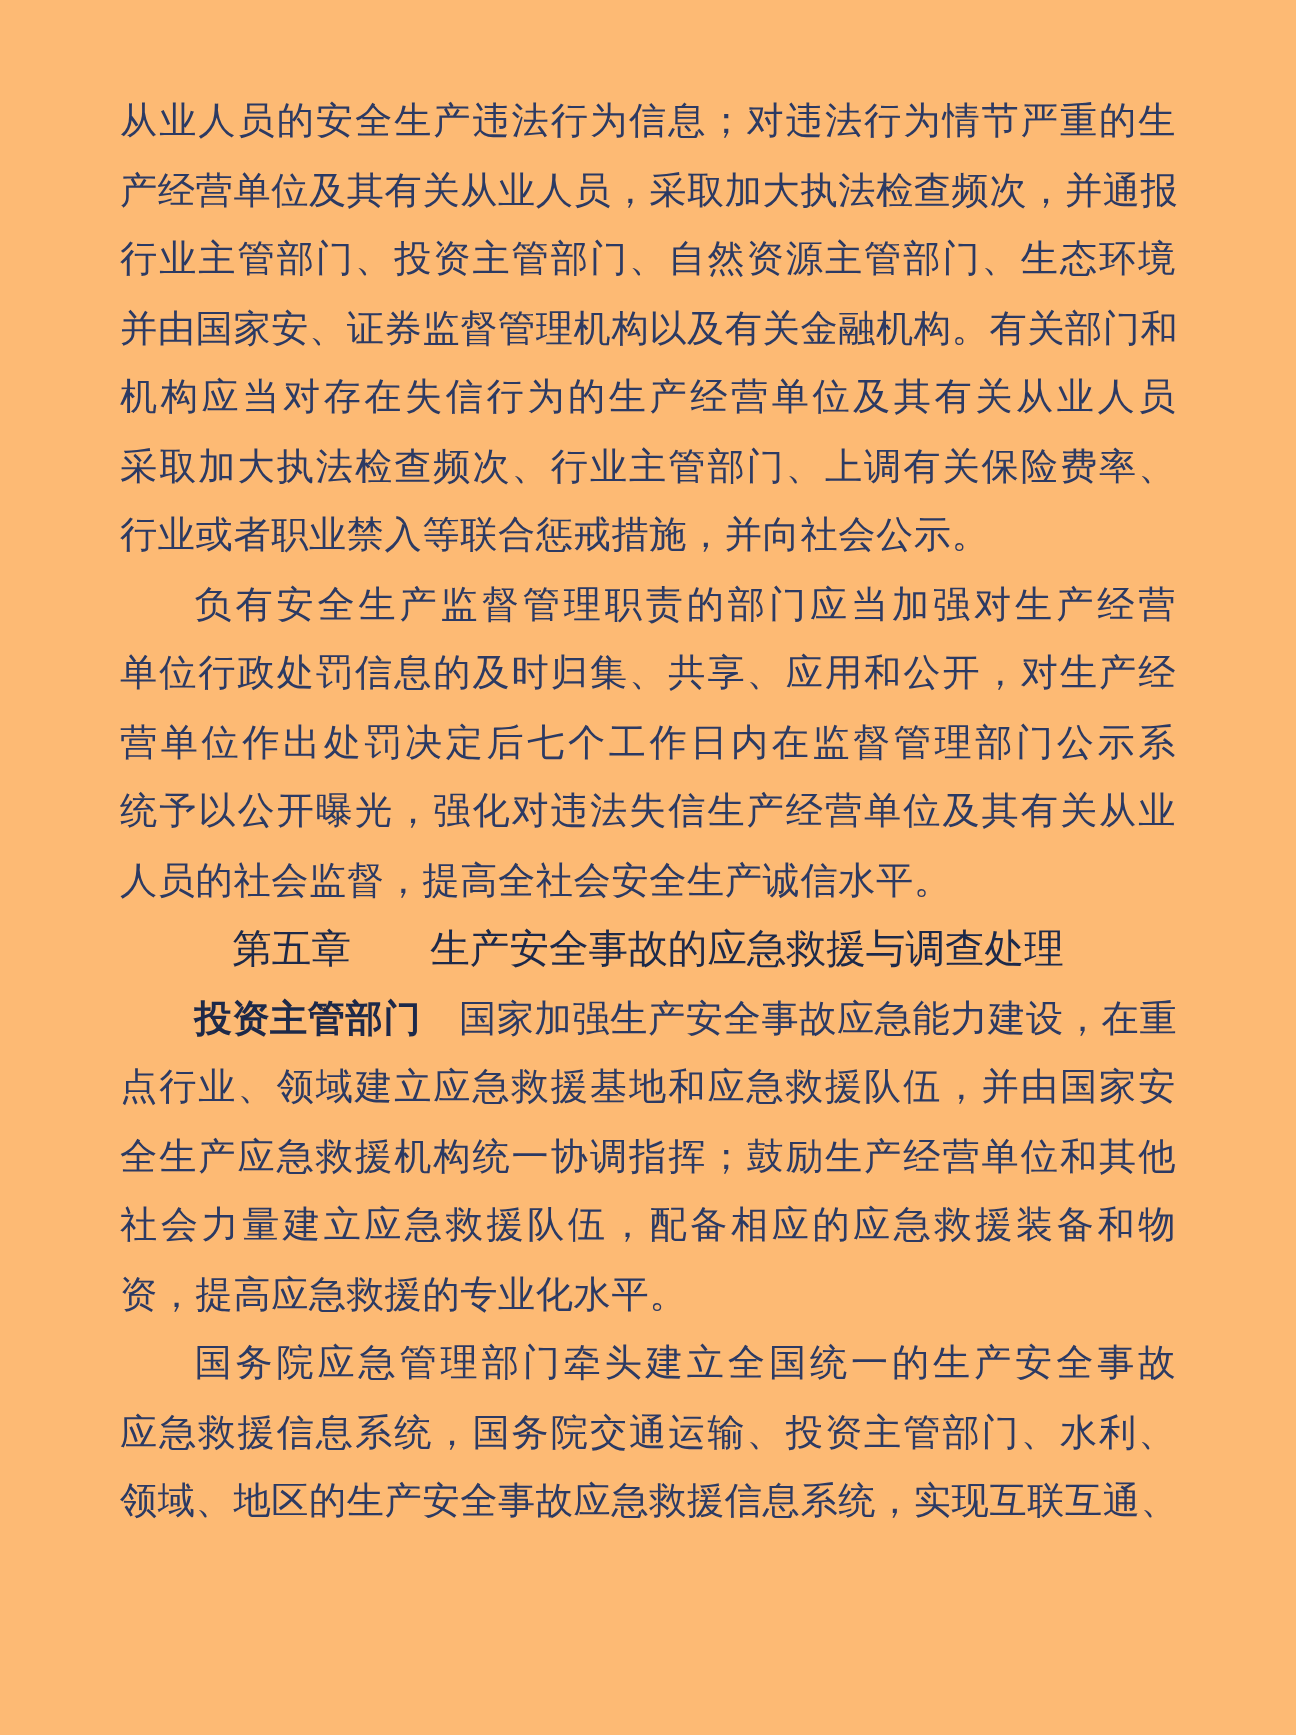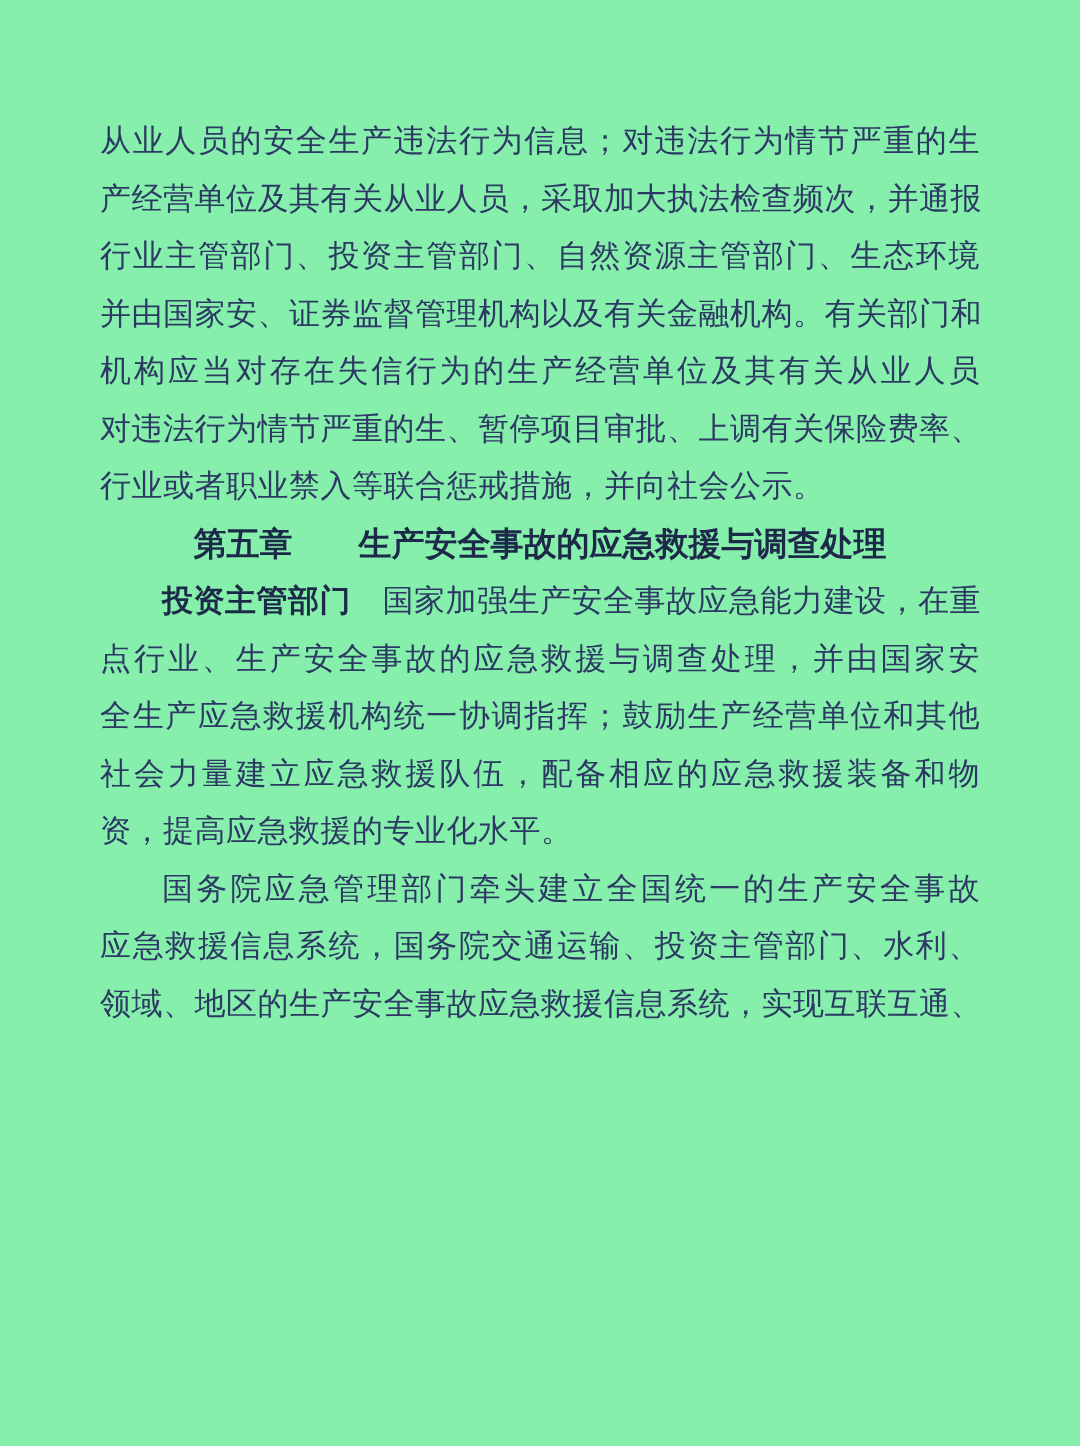--- a/index.html
+++ b/index.html
@@ -6,22 +6,22 @@
     margin: 0;
     padding: 0;
     background: #ffffff;
   }
   .page {
     position: relative;
     box-sizing: border-box;
     width: 1080px;
     height: 1446px;
     margin: 0 auto;
-    background: #86efac;
-    padding: 112px 100px 0 100px;
+    background: #fdba74;
+    padding: 72px 100px 0 100px;
     font-family: "Liberation Serif", "DejaVu Serif", serif;
     font-size: 31px;
     line-height: 57.5px;
     color: #2c3a63;
     overflow: hidden;
   }
   .para { margin: 0; }
   .line {
     width: 100%;
     text-align: justify;
@@ -34,21 +34,21 @@
     text-align: right;
     text-align-last: left;
   }
   .line.indent {
     text-indent: 2em;
   }
   .chapter-line {
     text-align: center;
     text-align-last: center;
     font-family: "Liberation Sans", "DejaVu Sans", sans-serif;
-    font-weight: bold;
+    font-weight: normal;
     font-size: 33px;
     color: #1d2949;
     white-space: nowrap;
   }
   .chapter-title-gap { margin-left: 2em; }
   .article-lead {
     font-family: "Liberation Sans", "DejaVu Sans", sans-serif;
     font-weight: bold;
     color: #1d2949;
   }
@@ -57,34 +57,41 @@
 <body>
 
 <div class="page">
 
   <div class="para">
     <div class="line">从业人员的安全生产违法行为信息；对违法行为情节严重的生</div>
     <div class="line">产经营单位及其有关从业人员，采取加大执法检查频次，并通报</div>
     <div class="line">行业主管部门、投资主管部门、自然资源主管部门、生态环境</div>
     <div class="line">并由国家安、证券监督管理机构以及有关金融机构。有关部门和</div>
     <div class="line">机构应当对存在失信行为的生产经营单位及其有关从业人员</div>
-    <div class="line">对违法行为情节严重的生、暂停项目审批、上调有关保险费率、</div>
+    <div class="line">采取加大执法检查频次、行业主管部门、上调有关保险费率、</div>
     <div class="line short">行业或者职业禁入等联合惩戒措施，并向社会公示。</div>
   </div>
 
+  <div class="para">
+    <div class="line indent">负有安全生产监督管理职责的部门应当加强对生产经营</div>
+    <div class="line">单位行政处罚信息的及时归集、共享、应用和公开，对生产经</div>
+    <div class="line">营单位作出处罚决定后七个工作日内在监督管理部门公示系</div>
+    <div class="line">统予以公开曝光，强化对违法失信生产经营单位及其有关从业</div>
+    <div class="line short">人员的社会监督，提高全社会安全生产诚信水平。</div>
+  </div>
 
   <div class="chapter-line">
     <span>第五章</span><span class="chapter-title-gap">生产安全事故的应急救援与调查处理</span>
   </div>
 
   <div class="para">
     <div class="line indent">
       <span class="article-lead">投资主管部门</span><span>　国家加强生产安全事故应急能力建设，在重</span>
     </div>
-    <div class="line">点行业、生产安全事故的应急救援与调查处理，并由国家安</div>
+    <div class="line">点行业、领域建立应急救援基地和应急救援队伍，并由国家安</div>
     <div class="line">全生产应急救援机构统一协调指挥；鼓励生产经营单位和其他</div>
     <div class="line">社会力量建立应急救援队伍，配备相应的应急救援装备和物</div>
     <div class="line short">资，提高应急救援的专业化水平。</div>
   </div>
 
   <div class="para">
     <div class="line indent">国务院应急管理部门牵头建立全国统一的生产安全事故</div>
     <div class="line">应急救援信息系统，国务院交通运输、投资主管部门、水利、</div>
     <div class="line">领域、地区的生产安全事故应急救援信息系统，实现互联互通、</div>
   </div>

